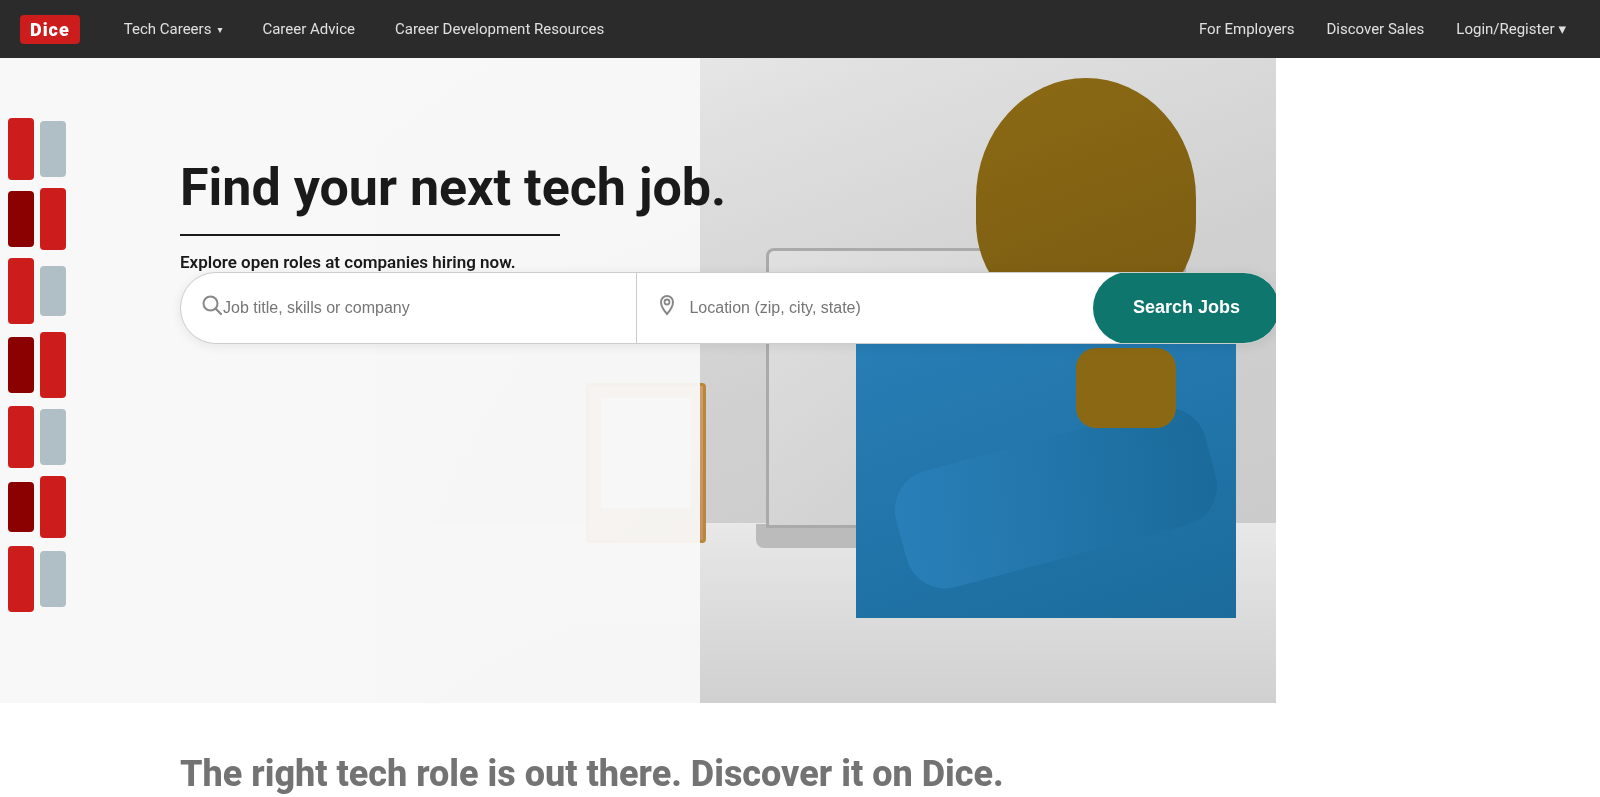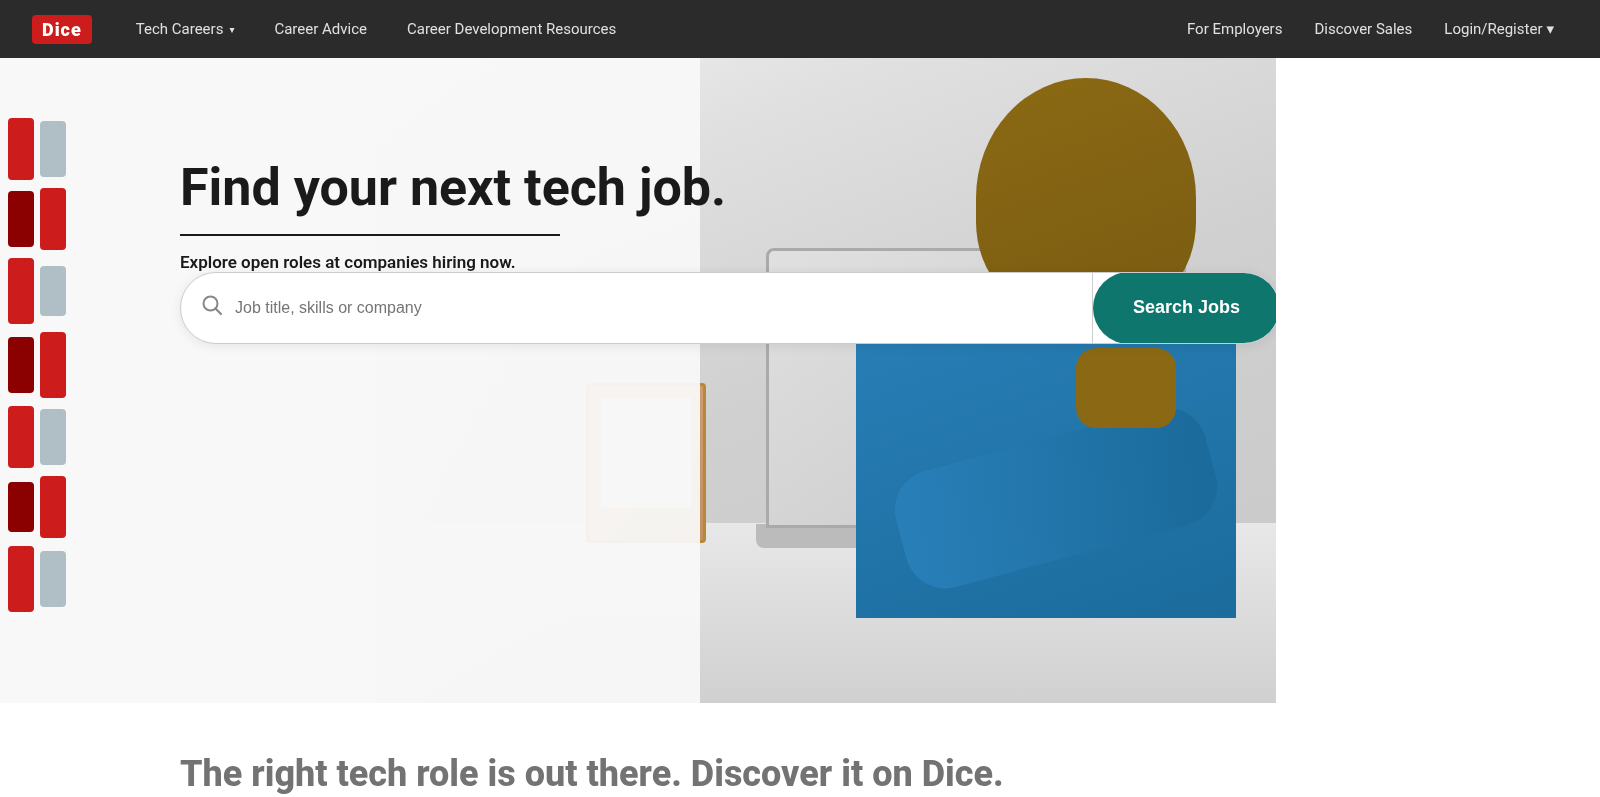--- a/index.html
+++ b/index.html
@@ -4,21 +4,21 @@
   <style>
     * { margin: 0; padding: 0; box-sizing: border-box; }
     body { font-family: -apple-system, BlinkMacSystemFont, 'Segoe UI', Roboto, Arial, sans-serif; width: 1600px; overflow-x: hidden; }
 
     
     .navbar {
       background: #2b2b2b;
       height: 58px;
       display: flex;
       align-items: center;
-      padding: 0 32px;
+      padding: 0 20px;
       position: relative;
       z-index: 10;
     }
     .navbar-left {
       display: flex;
       align-items: center;
       gap: 8px;
       flex: 1;
     }
     .dice-logo {
@@ -132,21 +132,20 @@
       border: 1.5px solid #ccc;
       border-radius: 40px;
       overflow: hidden;
       box-shadow: 0 2px 12px rgba(0,0,0,0.08);
     }
     .search-field {
       display: flex;
       align-items: center;
       flex: 1;
       padding: 0 20px;
-      gap: 12px;
       border-right: 1.5px solid #ccc;
       height: 100%;
     }
     .search-icon-wrap {
       color: #888;
       font-size: 20px;
       flex-shrink: 0;
     }
     .search-input {
       border: none;
@@ -313,20 +312,29 @@
     <div class="search-bar">
       <div class="search-field">
         <span class="search-icon-wrap">
           <svg width="22" height="22" viewBox="0 0 22 22" fill="none" xmlns="http://www.w3.org/2000/svg">
             <circle cx="9.5" cy="9.5" r="7" stroke="#888" stroke-width="2"></circle>
             <line x1="14.5" y1="14.5" x2="20" y2="20" stroke="#888" stroke-width="2.2" stroke-linecap="round"></line>
           </svg>
         </span>
         <input class="search-input" type="text" placeholder="Job title, skills or company" style="">
       </div>
+      <div class="location-field">
+        <span class="location-icon-wrap">
+          <svg width="20" height="22" viewBox="0 0 20 22" fill="none" xmlns="http://www.w3.org/2000/svg">
+            <path d="M10 2C6.69 2 4 4.69 4 8c0 5.25 6 12 6 12s6-6.75 6-12c0-3.31-2.69-6-6-6z" stroke="#888" stroke-width="2" fill="none"></path>
+            <circle cx="10" cy="8" r="2.5" stroke="#888" stroke-width="1.8" fill="none"></circle>
+          </svg>
+        </span>
+        <input class="location-input" type="text" placeholder="Location (zip, city, state)" style="">
+      </div>
       <button class="search-btn">Search Jobs</button>
     </div>
   </div>
 </section>
 
 <section class="bottom-section">
   <h2 class="bottom-title">The right tech role is out there. Discover it on Dice.</h2>
 
 </section>
 

